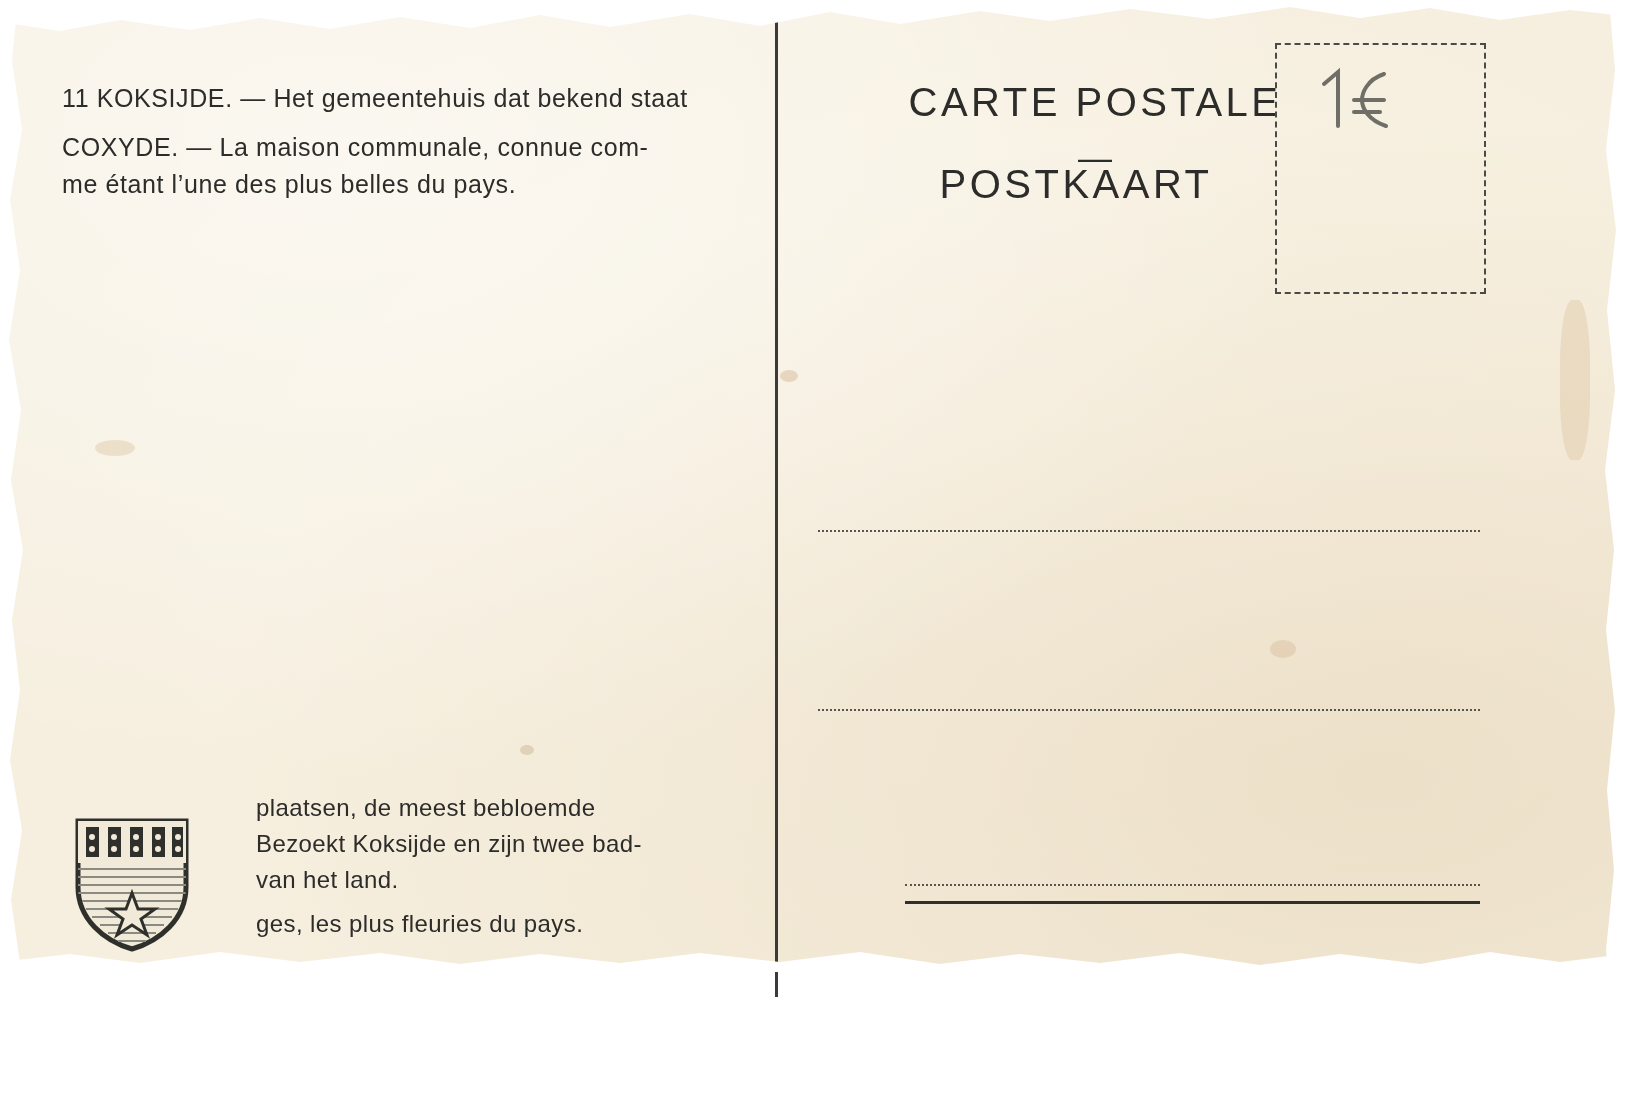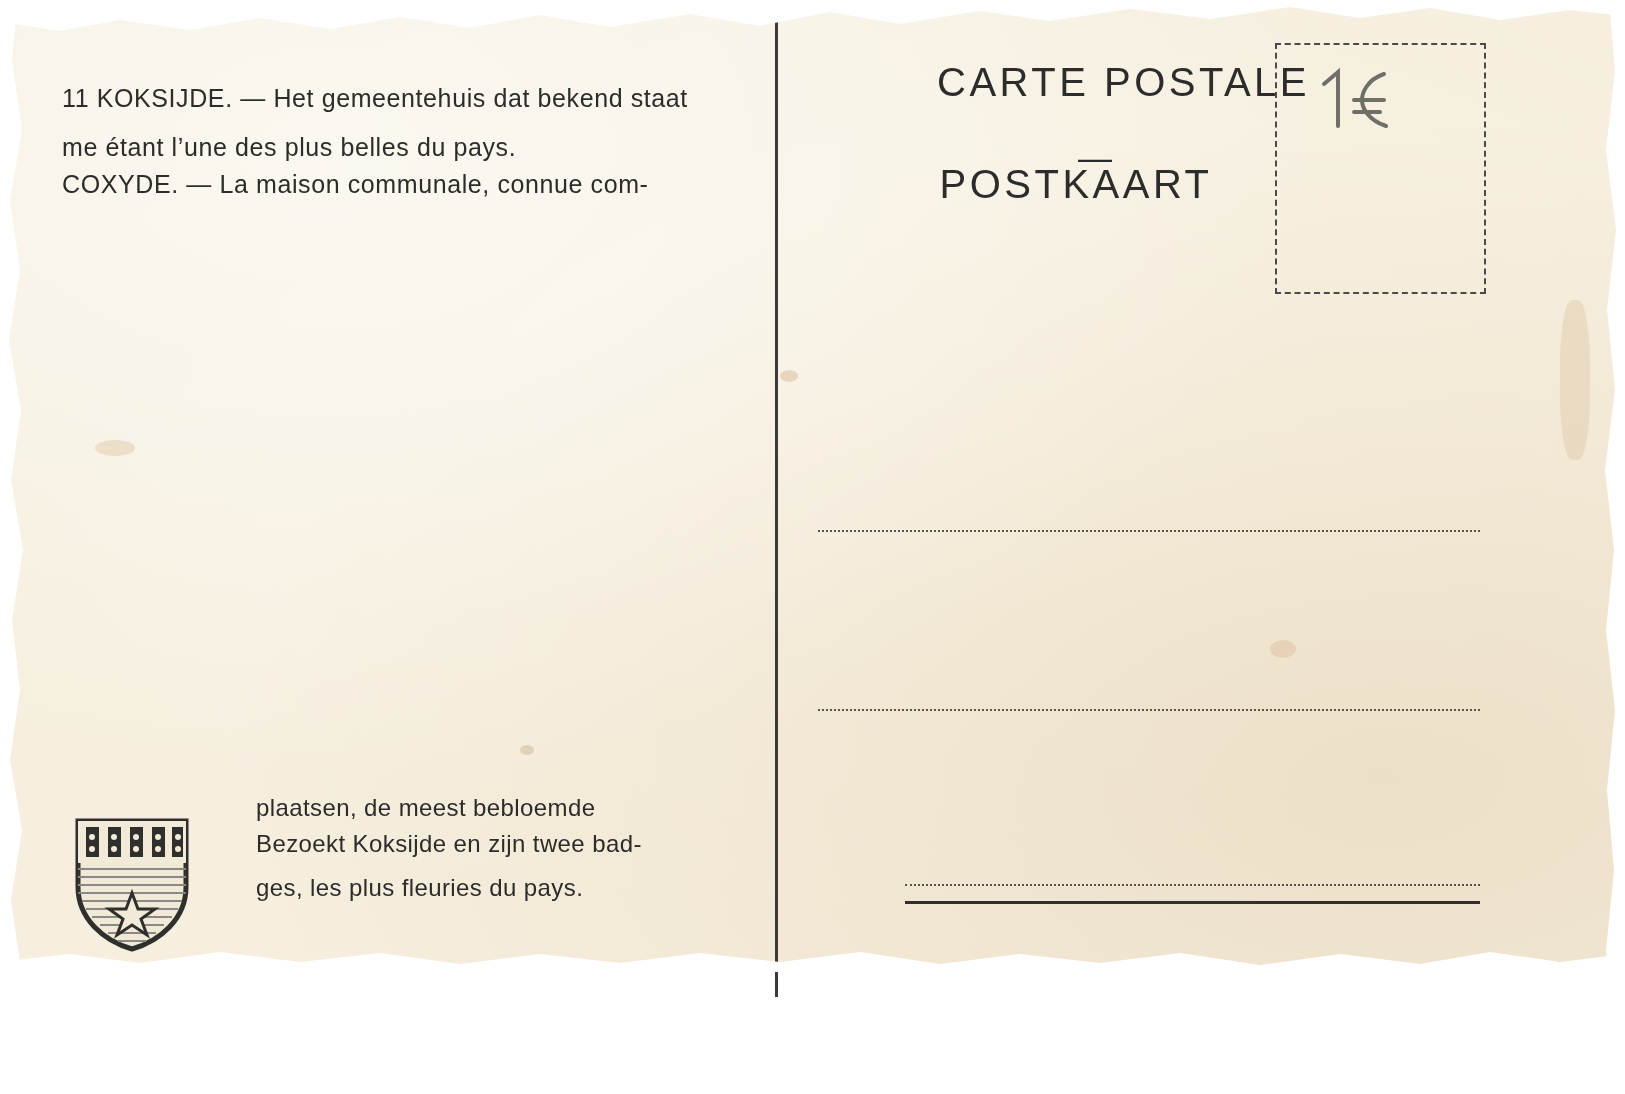--- a/index.html
+++ b/index.html
@@ -130,23 +130,23 @@
     left: 72px;
     top: 815px;
     width: 120px;
     height: 140px;
   }
 
   
   #carte-postale {
     position: absolute;
     left: 880px;
-    top: 60px;
+    top: 80px;
     width: 430px;
-    text-align: right;
+    text-align: center;
     font-size: 40px;
     letter-spacing: 3.5px;
     color: #2c2c2a;
   }
   #cp-dash {
     position: absolute;
     left: 880px;
     top: 138px;
     width: 430px;
     text-align: center;
@@ -213,22 +213,22 @@
   <div class="spot" style="left:95px;top:440px;width:40px;height:16px;background:rgba(222,200,165,0.45);"></div>
   <div class="spot" style="left:1560px;top:300px;width:30px;height:160px;background:rgba(219,196,160,0.4);border-radius:40%;"></div>
 
   <div id="divider"></div>
 
   <div id="left-caption">
     <div class="cap-para">
       <div class="cap-line">11 KOKSIJDE. — Het gemeentehuis dat bekend staat</div>
     </div>
     <div class="cap-para">
+      <div class="cap-line">COXYDE. — La maison communale, connue com-</div>
       <div class="cap-line">me étant l’une des plus belles du pays.</div>
-      <div class="cap-line">COXYDE. — La maison communale, connue com-</div>
     </div>
   </div>
 
   <div id="coat-of-arms">
     <svg width="120" height="140" viewBox="0 0 120 140" xmlns="http://www.w3.org/2000/svg">
       <defs>
         <clipPath id="shieldClip">
           <path d="M6,6 L114,6 L114,72 C114,104 88,126 60,134 C32,126 6,104 6,72 Z"></path>
         </clipPath>
       </defs>
@@ -268,20 +268,21 @@
         </g>
         <path d="M60,78 L66,94 L83,94 L69,104 L75,120 L60,110 L45,120 L51,104 L37,94 L54,94 Z" fill="#f2ead8" stroke="#2f2f2c" stroke-width="3"></path>
       </g>
     </svg>
   </div>
 
   <div id="promo">
     <div class="promo-para">
       <div class="promo-line">plaatsen, de meest bebloemde</div>
       <div class="promo-line">Bezoekt Koksijde en zijn twee bad-</div>
+      <div class="promo-line">van het land.</div>
     </div>
     <div class="promo-para">
       <div class="promo-line">ges, les plus fleuries du pays.</div>
     </div>
   </div>
 
   <div id="carte-postale">CARTE POSTALE</div>
   <div id="cp-dash">—</div>
   <div id="postkaart">POSTKAART</div>
 

